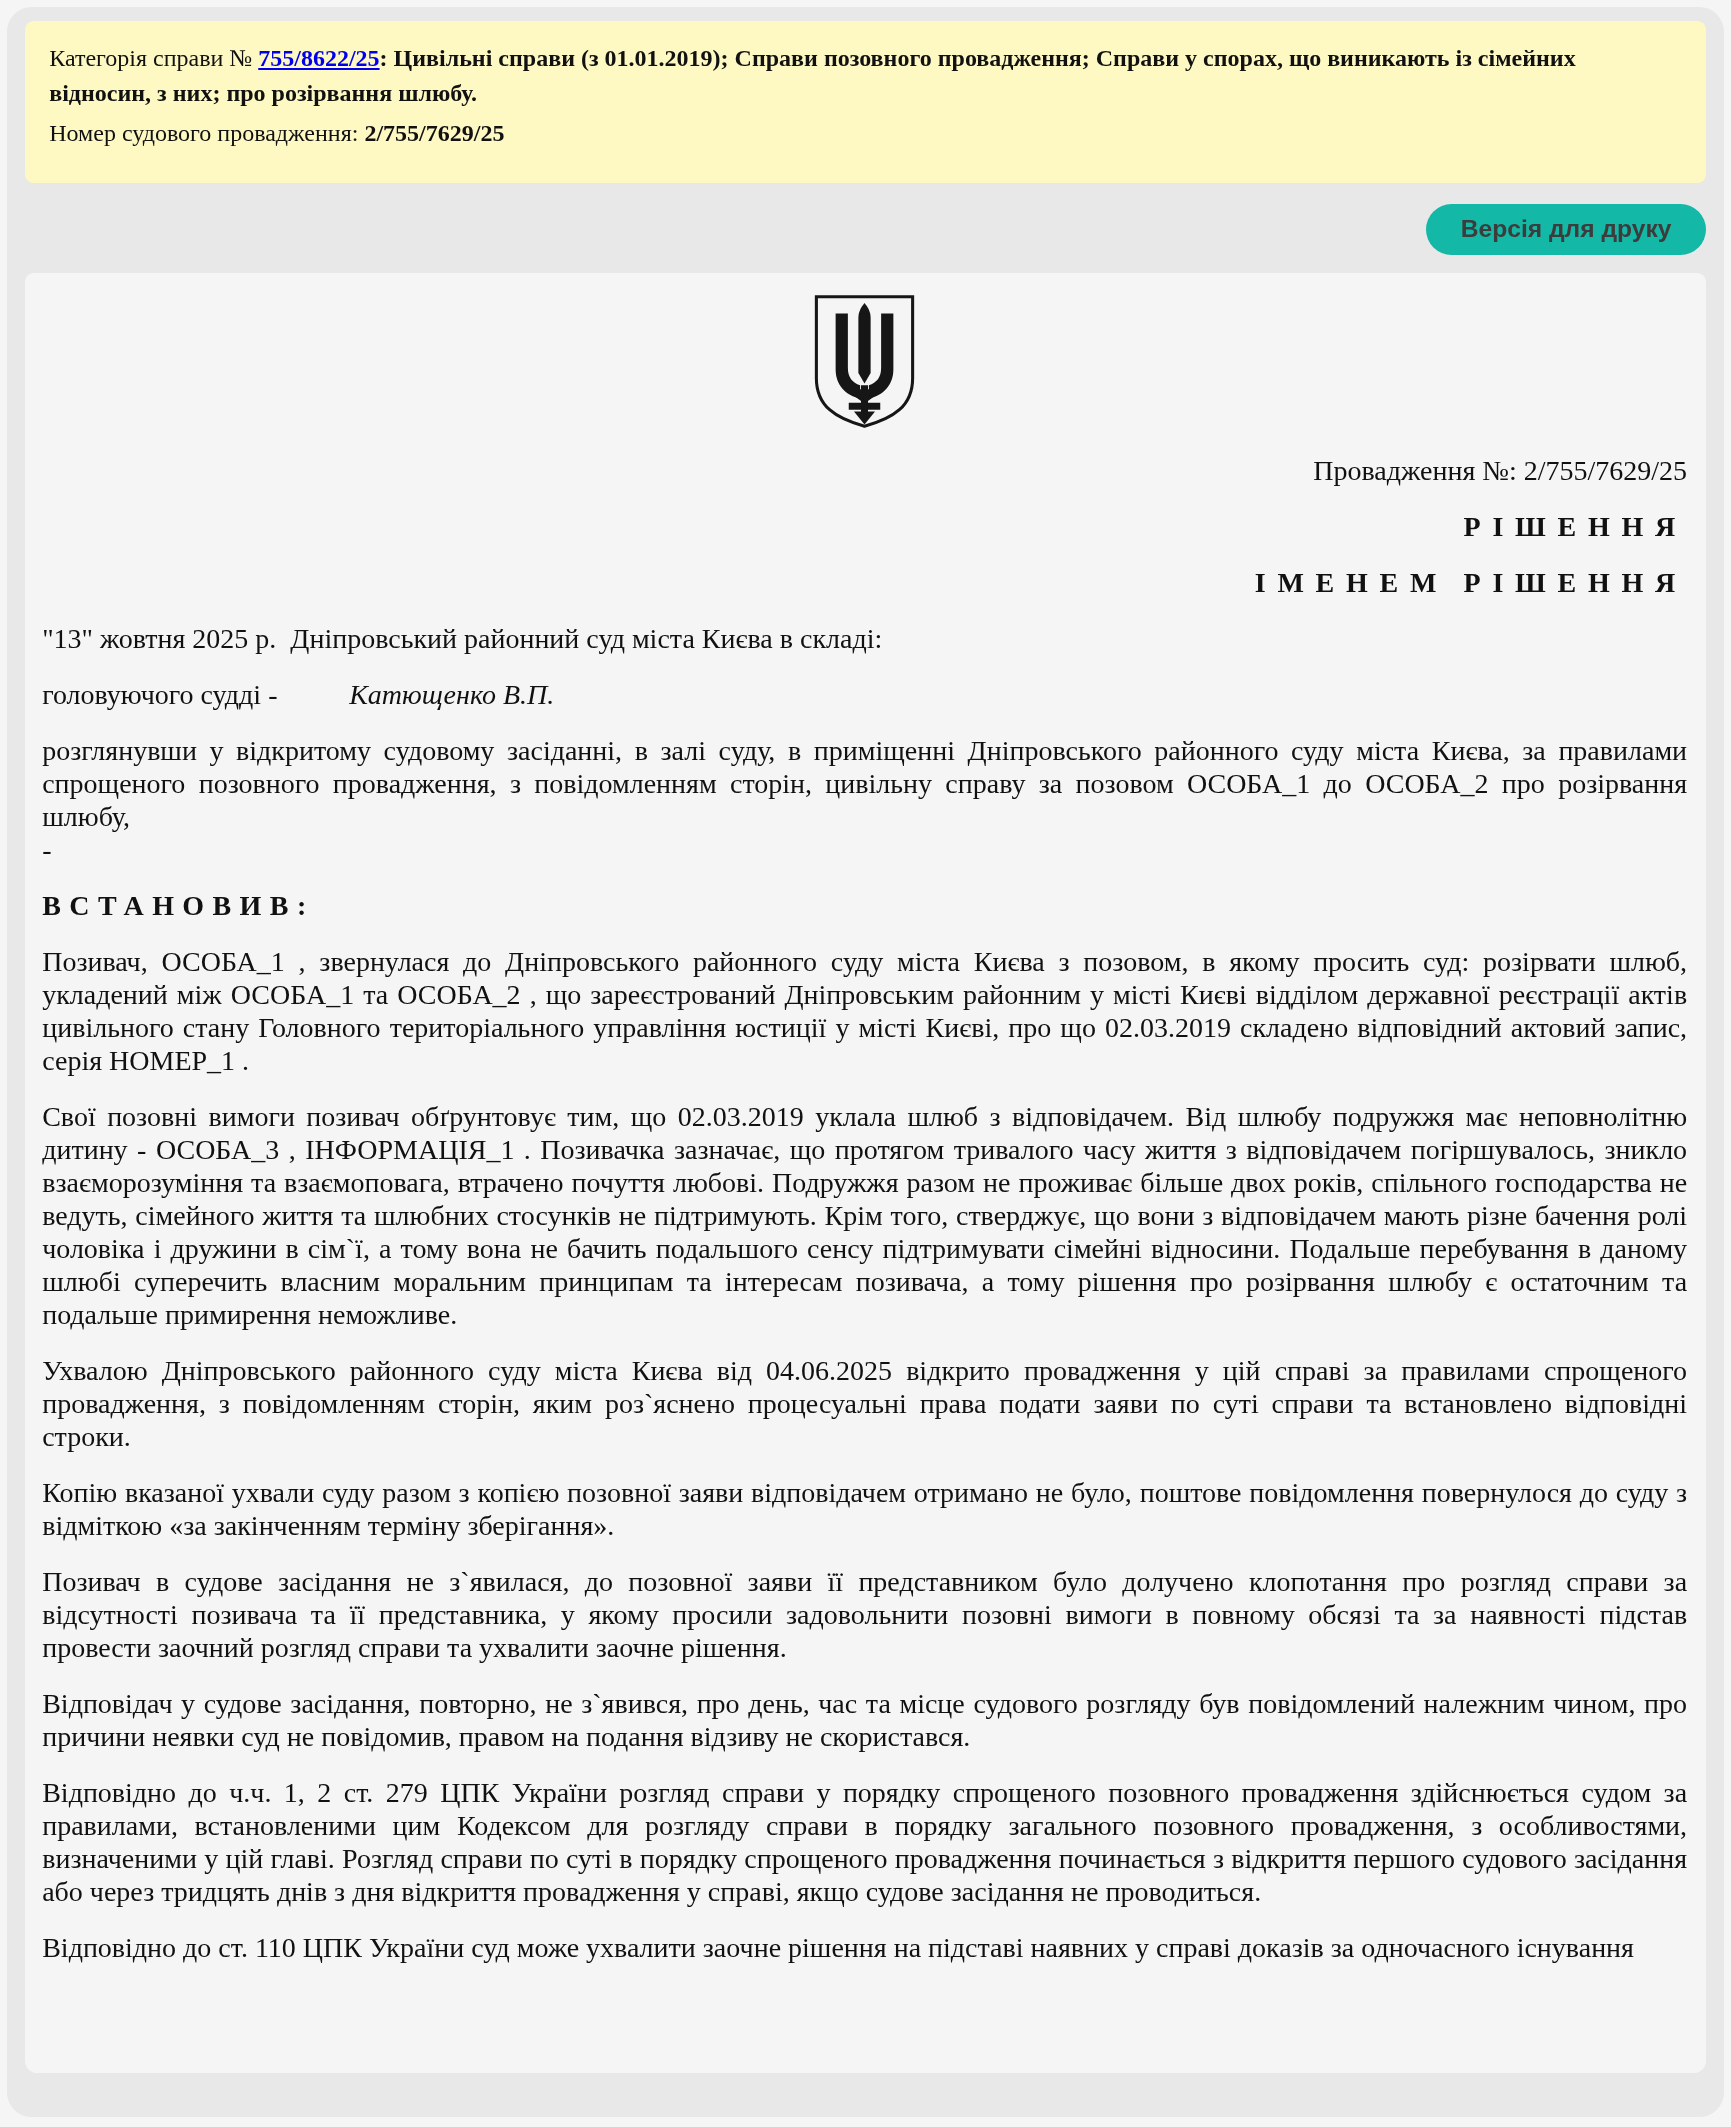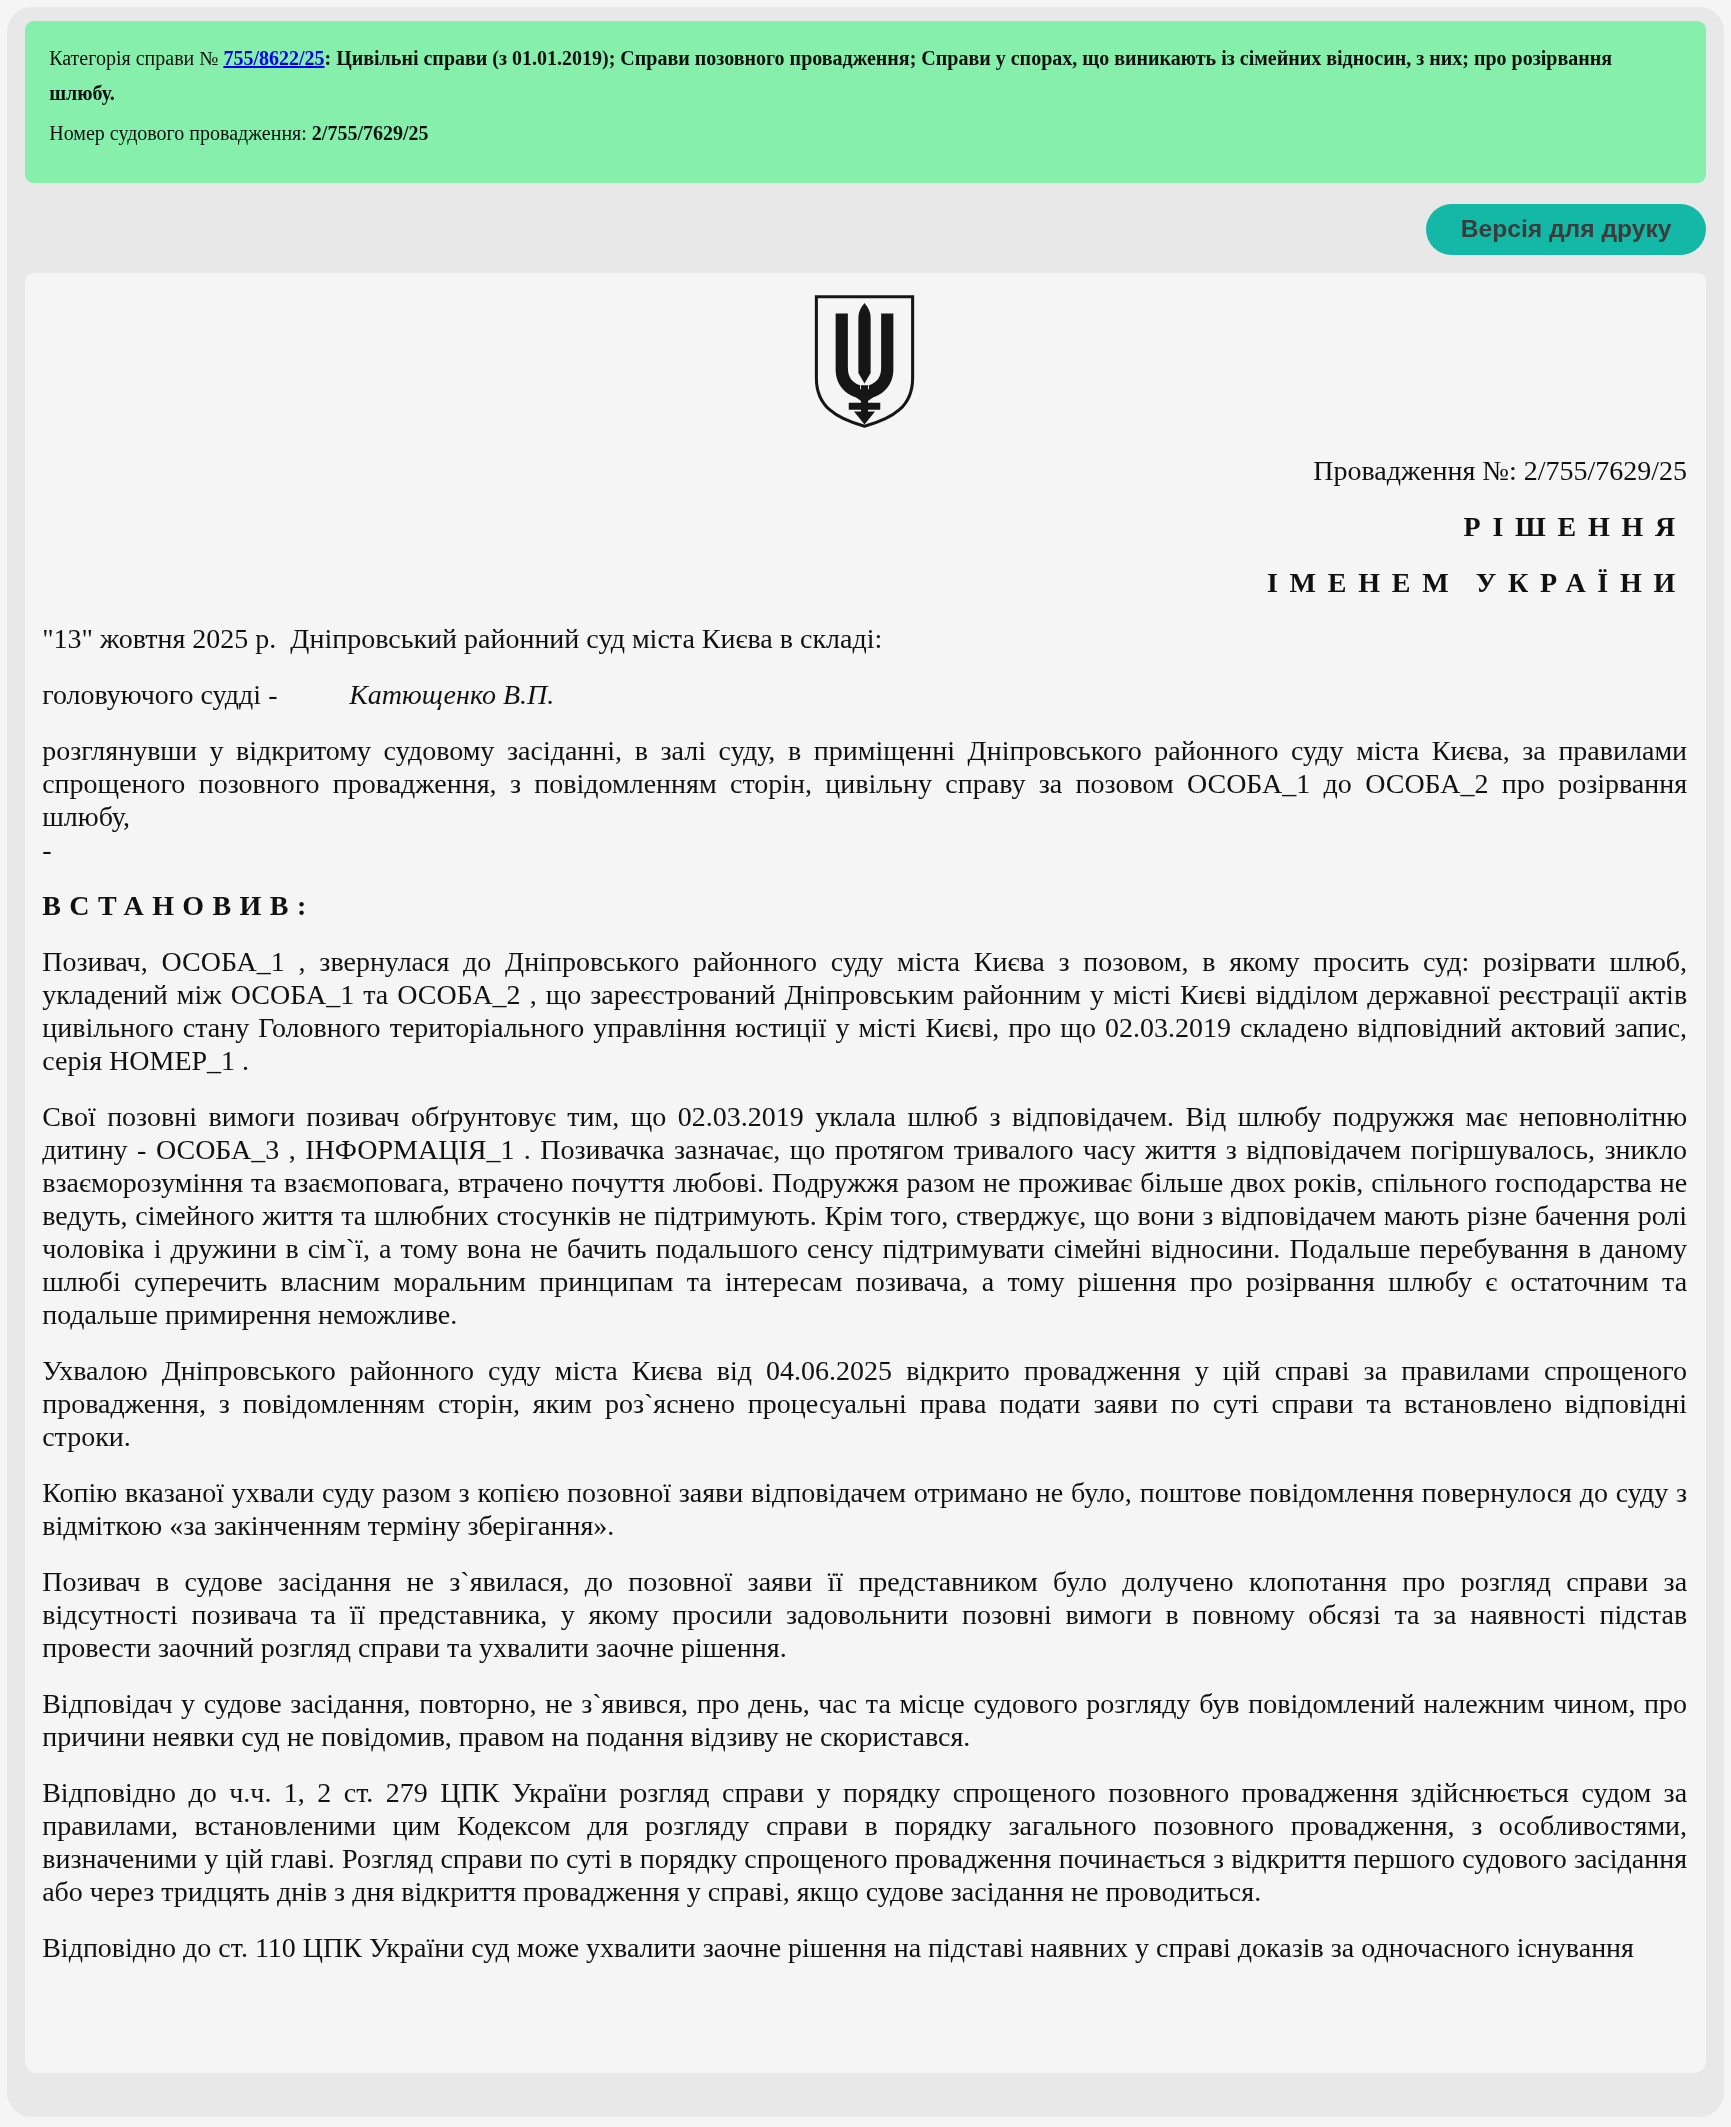--- a/index.html
+++ b/index.html
@@ -13,24 +13,24 @@
   }
   .outer-card {
     position:absolute; left:7px; top:7px;
     width:1717px; height:2110px;
     background:#e8e8e8;
     border-radius:24.6px;
   }
   
   .meta-card {
     margin:14px 17.6px 0 17.6px;
-    background:#86efac;
+    background:#fef9c3;
     border-radius:8.8px;
     padding:16px 24.6px 28px 24.6px;
-    font-size:20px;
+    font-size:24px;
     line-height:35px;
   }
   .meta-line { margin:4.4px 0; }
   .meta-line b { font-weight:bold; }
   .case-link {
     color:#0000ee;
     font-weight:bold;
     text-decoration:underline;
     cursor:pointer;
   }
@@ -107,21 +107,21 @@
           <path d="M56,106 H64 V140 H56 Z"></path>
           <path d="M42,126 H78 V134 H42 Z"></path>
           <path d="M60,151 L48,136 H72 Z"></path>
         </g>
       </svg>
     </div>
 
     <p class="right-line">Провадження №: 2/755/7629/25</p>
 
     <p class="doc-title">РІШЕННЯ</p>
-    <p class="doc-title">ІМЕНЕМ УКРАЇНИ</p>
+    <p class="doc-title">ІМЕНЕМ РІШЕННЯ</p>
 
     <p>"13" жовтня 2025 р.&nbsp; Дніпровський районний суд міста Києва в складі:</p>
 
     <p>
       <span class="tab-label">головуючого судді -</span><span class="judge-name">Катющенко В.П.</span>
     </p>
 
     <p class="intro-para">розглянувши у відкритому судовому засіданні, в залі суду, в приміщенні Дніпровського районного суду міста Києва, за правилами спрощеного позовного провадження, з повідомленням сторін, цивільну справу за позовом ОСОБА_1 до ОСОБА_2 про розірвання шлюбу,</p>
     <p class="dash-line">-</p>
 

